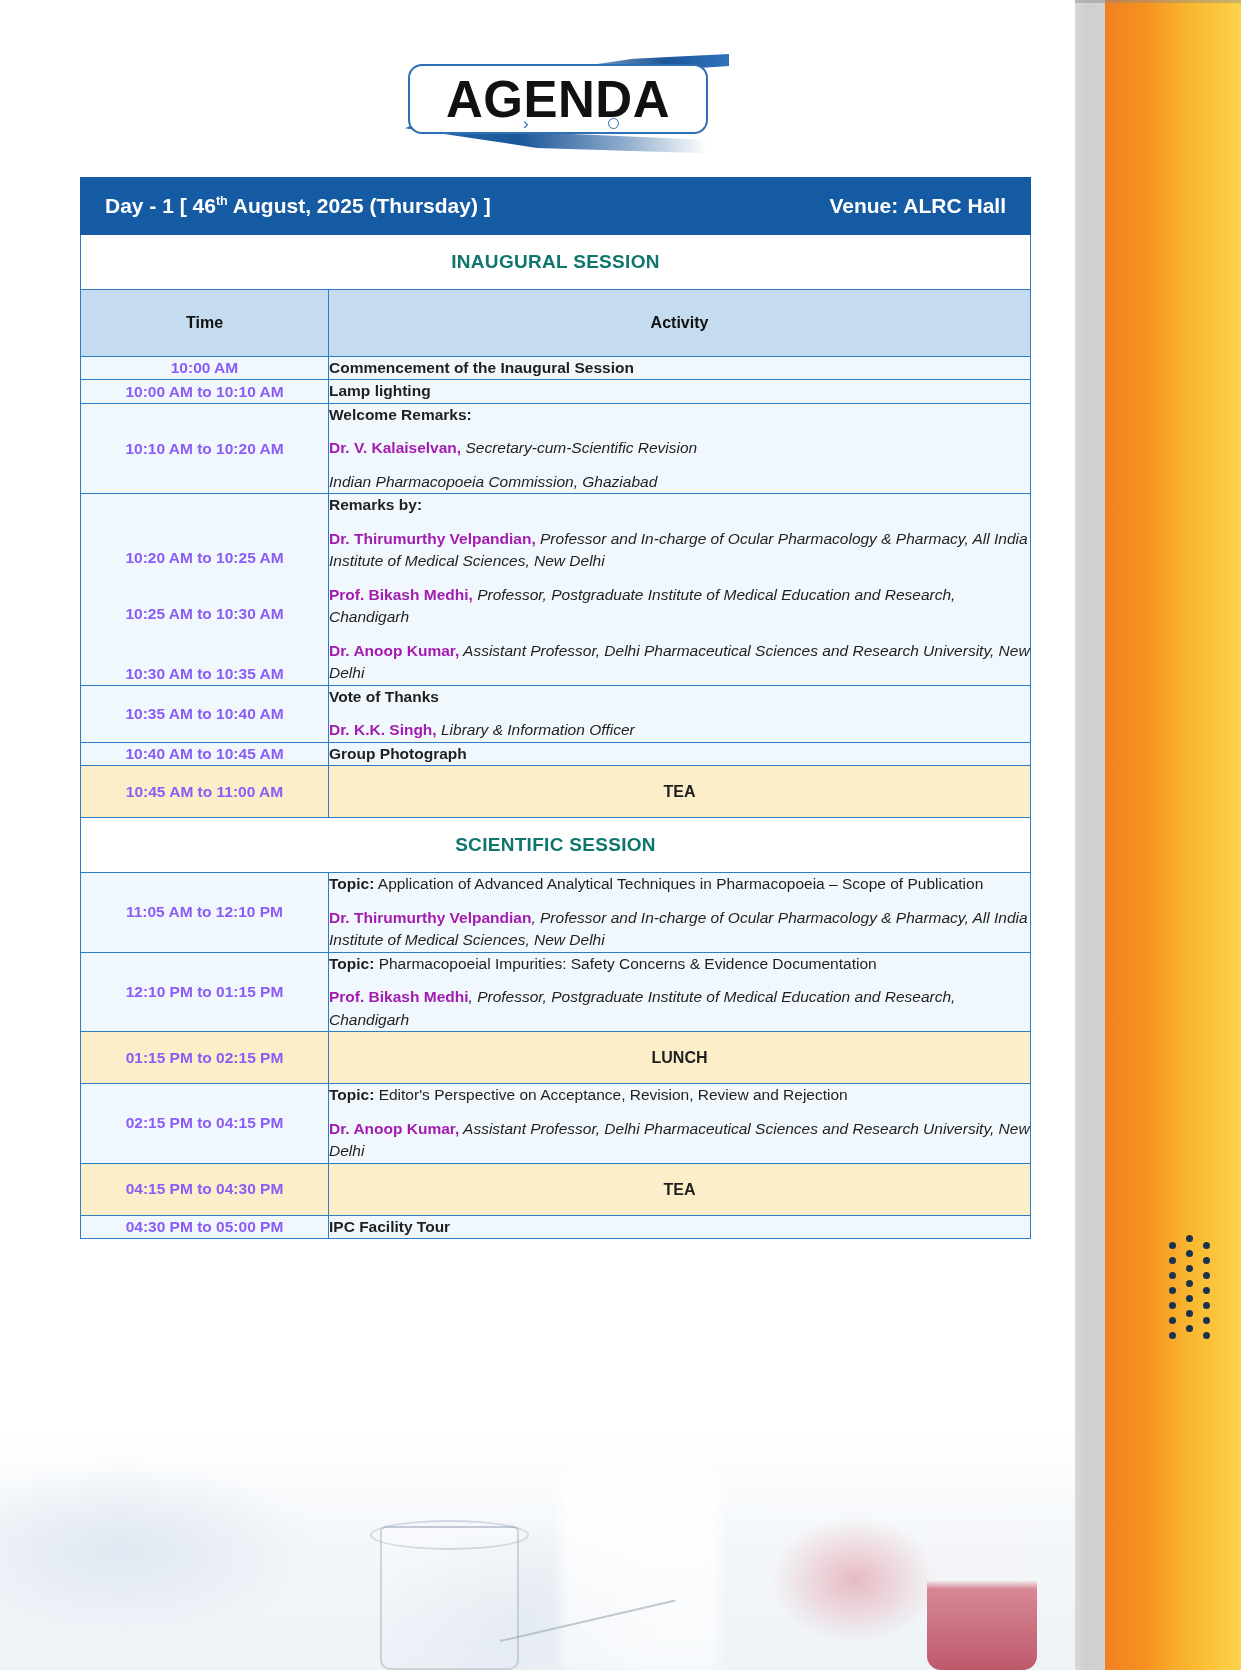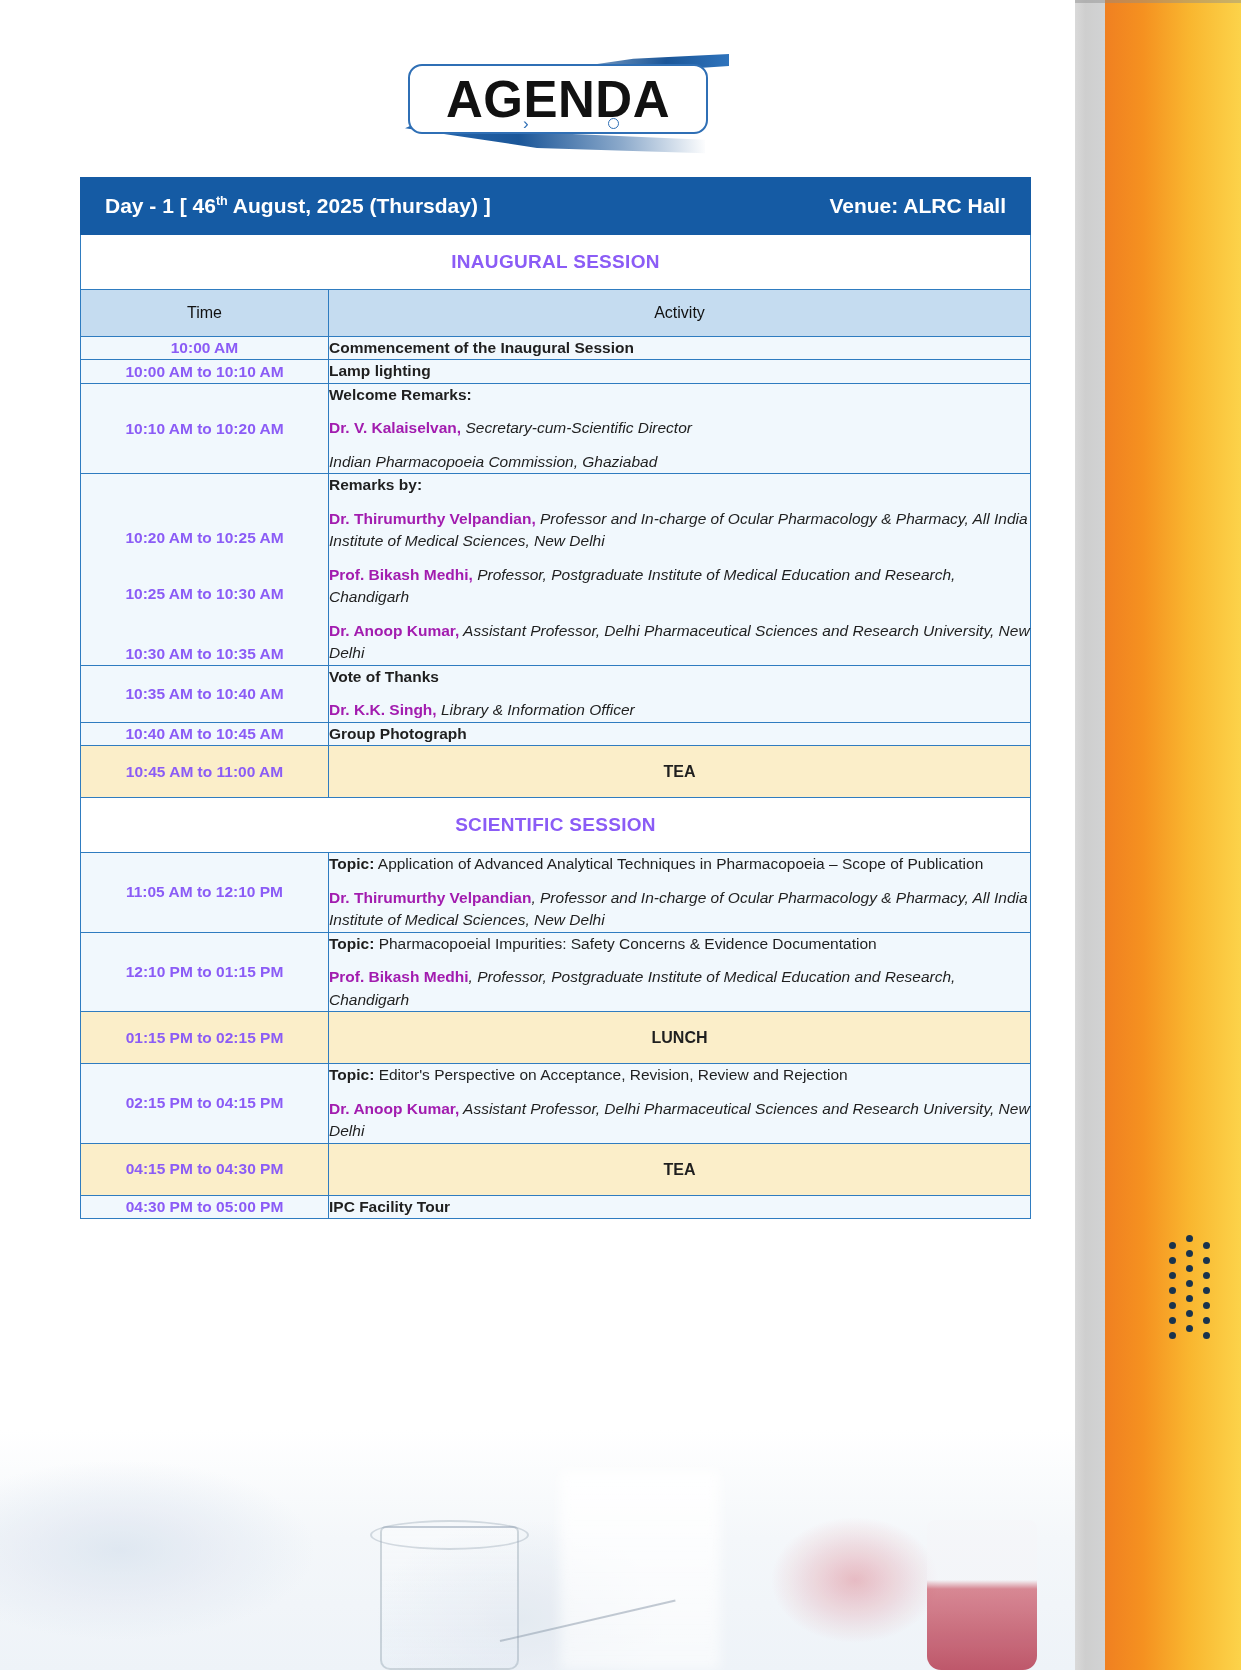--- a/index.html
+++ b/index.html
@@ -219,29 +219,29 @@
     vertical-align: super;
   }
 
   .session-title td {
     background: #ffffff;
     text-align: center;
     font-size: 19px;
     font-weight: bold;
     padding: 16px 8px;
     letter-spacing: 0.3px;
-    color: #8b5cf6;
+    color: #0f766e;
   }
 
   .col-head td {
     background: #c5dcf0;
     text-align: center;
     font-size: 16px;
-    font-weight: normal;
-    padding: 14px 8px;
+    font-weight: bold;
+    padding: 24px 8px;
     color: #111111;
   }
 
   .cell-time {
     text-align: center;
     font-size: 15.5px;
     font-weight: bold;
     padding: 14px 6px;
     background: #f1f8fd;
     color: #8b5cf6;
@@ -354,21 +354,21 @@
         <td class="cell-time">10:00 AM to 10:10 AM</td>
         <td class="cell-activity">
           <span class="line bold">Lamp lighting</span>
         </td>
       </tr>
 
       <tr>
         <td class="cell-time">10:10 AM to 10:20 AM</td>
         <td class="cell-activity">
           <span class="line bold">Welcome Remarks:</span>
-          <span class="line gap"><span class="name">Dr. V. Kalaiselvan,</span><span class="ital"> Secretary-cum-Scientific Director</span></span>
+          <span class="line gap"><span class="name">Dr. V. Kalaiselvan,</span><span class="ital"> Secretary-cum-Scientific Revision</span></span>
           <span class="line ital gap">Indian Pharmacopoeia Commission, Ghaziabad</span>
         </td>
       </tr>
 
       <tr class="multi">
         <td class="cell-time">
           <div class="time-stack">
             <div class="slot s1">10:20 AM to 10:25 AM</div>
             <div class="slot s2">10:25 AM to 10:30 AM</div>
             <div class="slot s3">10:30 AM to 10:35 AM</div>

